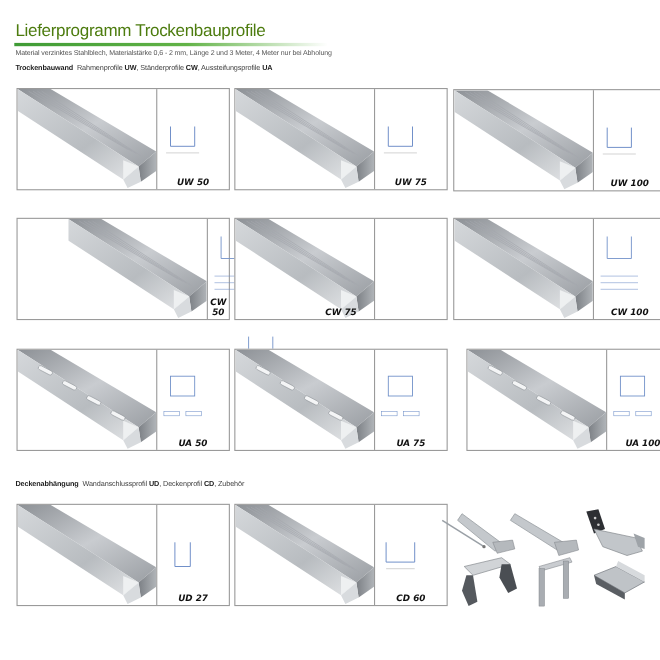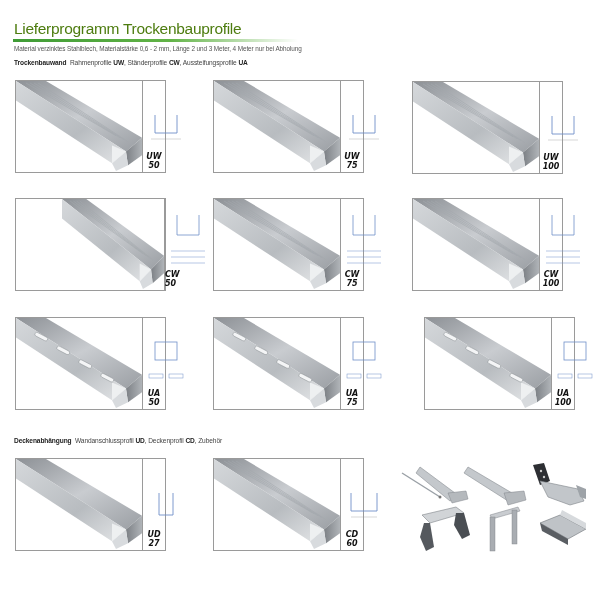--- a/index.html
+++ b/index.html
@@ -6,21 +6,21 @@
   body { width: 600px; height: 600px; position: relative; overflow: hidden;
          font-family: "Liberation Sans", "DejaVu Sans", sans-serif; color: #333; }
   .title { position: absolute; left: 14px; top: 20px; font-size: 15.5px; color: #4d7c0f;
            font-family: "Liberation Sans", sans-serif; letter-spacing: -0.3px; }
   .green-rule { position: absolute; left: 13px; top: 39px; width: 285px; height: 3px;
                 background: linear-gradient(to right, #3f9b35 0%, #62b347 55%, rgba(140,200,110,0) 100%); }
   .subtitle { position: absolute; left: 14px; top: 45px; font-size: 6.4px; color: #555;
               letter-spacing: -0.1px; }
   .section-head { position: absolute; left: 14px; font-size: 6.6px; color: #444; letter-spacing: -0.1px; }
   .section-head b { color: #222; }
-  .card { position: absolute; width: 151px; height: 93px; border: 1px solid #9a9a9a; background: #fff;
+  .card { position: absolute; width: 194px; height: 93px; border: 1px solid #9a9a9a; background: #fff;
           box-sizing: border-box; display: flex; }
   .card .photo { width: 126px; height: 100%; border-right: 1px solid #9a9a9a; position: relative; overflow: hidden; }
   .card .draw { flex: 1; position: relative; }
   .card .label { position: absolute; bottom: 2px; left: 0; right: 0; text-align: center;
                  font-size: 8px; font-weight: bold; font-style: italic; color: #111;
                  font-family: "DejaVu Sans", sans-serif; }
   .profile-svg { position: absolute; left: 0; top: 0; width: 100%; height: 100%; }
   .draw-svg { position: absolute; left: 4px; top: 12px; width: 38px; height: 62px; }
   .acc { position: absolute; }
 </style>
@@ -144,21 +144,21 @@
     <div class="draw">
       <svg class="draw-svg" viewBox="0 0 38 62">
       <path d="M8 4 L8 24 L30 24 L30 4" fill="none" stroke="#6f8fc8" stroke-width="0.8"></path>
       <line x1="2" y1="40" x2="36" y2="40" stroke="#6f8fc8" stroke-width="0.5"></line>
       <line x1="2" y1="46" x2="36" y2="46" stroke="#6f8fc8" stroke-width="0.5"></line>
       <line x1="2" y1="52" x2="36" y2="52" stroke="#6f8fc8" stroke-width="0.5"></line>
     </svg>
       <div class="label">CW 50</div>
     </div>
     </div>
-    <div class="card" style="left: 213px; top: 198px;">
+    <div class="card" style="left: 213px; top: 198px; flex-direction: column;">
     <div class="photo">
         <svg class="profile-svg" viewBox="0 0 126 93" preserveAspectRatio="none">
     <path d="M0 0 L30 0 L126 58 L110 72 Z" fill="url(#gTop)"></path>
     <path d="M0 0 L0 20 L96 84 L110 72 Z" fill="url(#gSide)"></path>
     <path d="M110 72 L126 58 L126 76 L112 86 Z" fill="url(#gDark)"></path>
     <path d="M96 84 L110 72 L112 86 L100 92 Z" fill="#d8dbde"></path>
     <path d="M96 66 L110 72 L96 84 Z" fill="#eef0f1"></path>
     <line x1="10" y1="2" x2="100" y2="56" stroke="#a4a8ad" stroke-width="0.6"></line>
           <line x1="14" y1="2" x2="104" y2="58" stroke="#a4a8ad" stroke-width="0.6"></line>
           <line x1="18" y1="2" x2="108" y2="60" stroke="#a4a8ad" stroke-width="0.6"></line>

